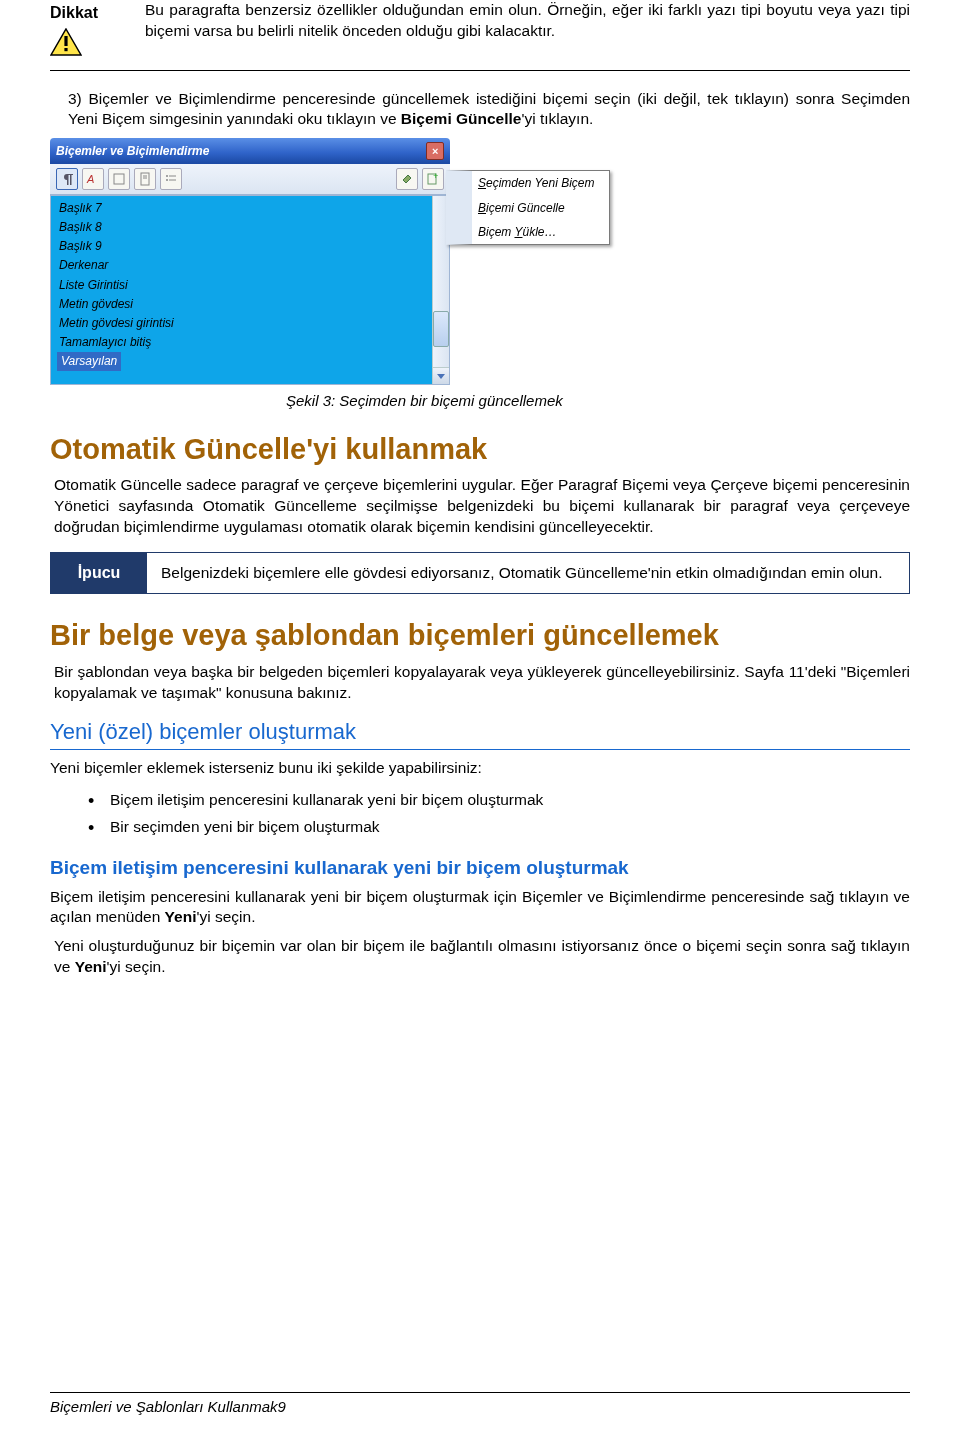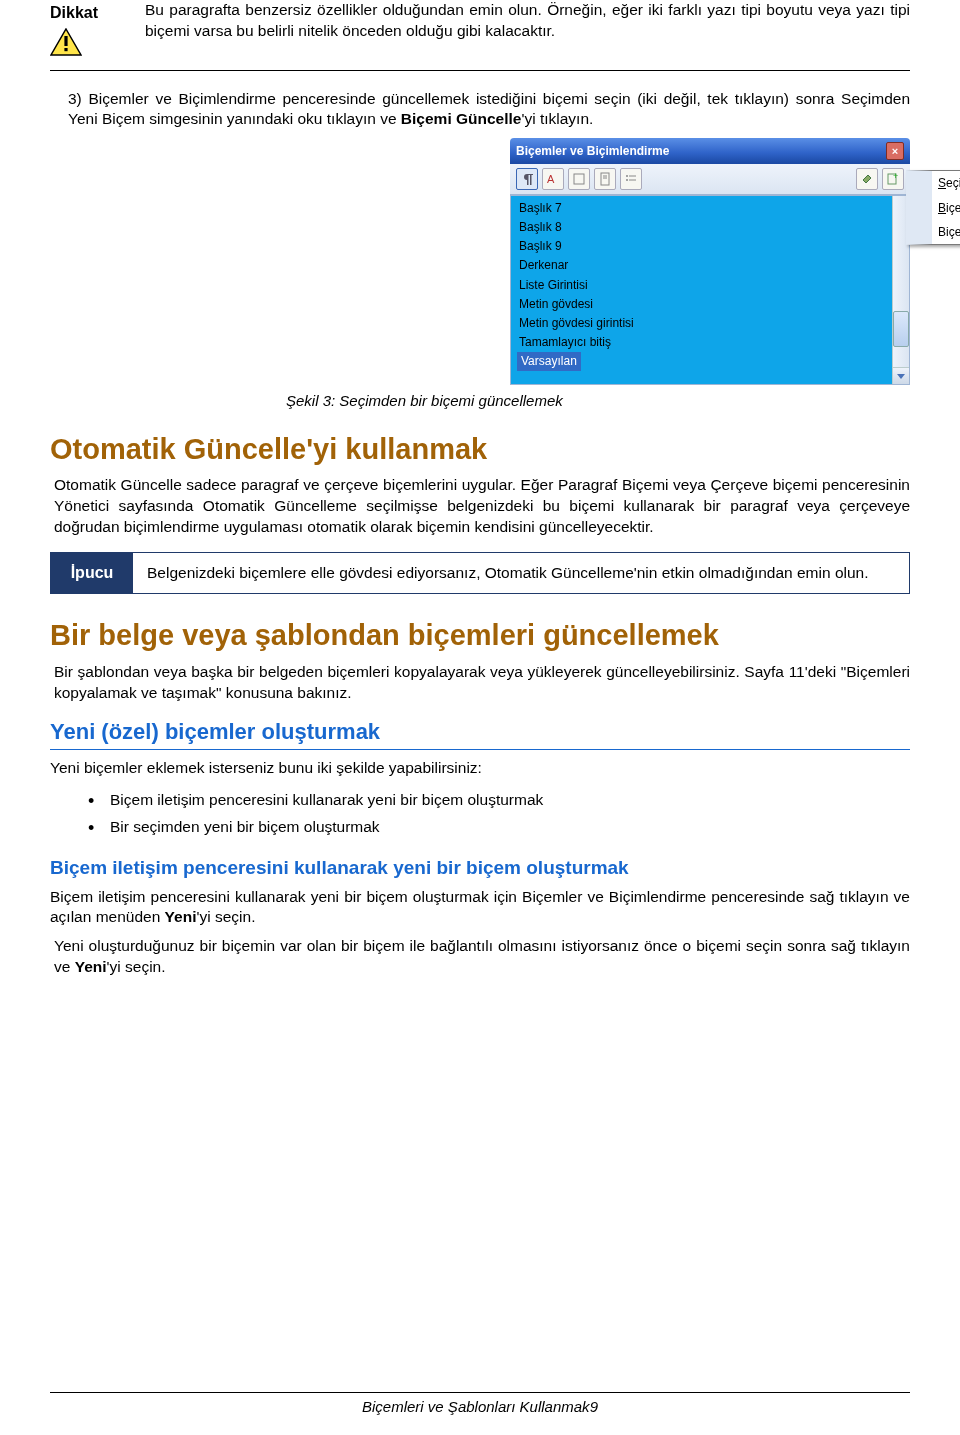--- a/index.html
+++ b/index.html
@@ -19,21 +19,21 @@
   .dikkat-row { display: flex; align-items: stretch; border-bottom: 1.5px solid #000; padding-bottom: 8px; margin-bottom: 18px; }
   .dikkat-left { width: 95px; padding-top: 2px; }
   .dikkat-title { font-weight: bold; font-size: 16px; }
   .dikkat-icon { margin-top: 4px; }
   .dikkat-icon svg { width: 32px; height: 28px; }
   .dikkat-text { flex: 1; text-align: justify; }
 
   .p-body { text-align: justify; margin: 6px 0 8px 18px; }
 
   
-  .mock-wrap { display: flex; justify-content: flex-end; margin: 0 0 2px 0; }
+  .mock-wrap { display: flex; justify-content: flex-start; margin: 0 0 2px 0; font-style: italic; }
   .mock { width: 400px; font-family: Tahoma, Arial, sans-serif; font-size: 12px; position: relative; }
   .mock-titlebar {
     height: 26px; background: linear-gradient(#5a8fe6,#2f63c9 60%,#1c4aa6);
     border-bottom: 1px solid #1c4aa6;
     color: #fff; display: flex; align-items: center; padding: 0 6px;
     font-weight: bold;
     border-top-left-radius: 4px; border-top-right-radius: 4px;
   }
   .mock-close {
     margin-left: auto; width: 18px; height: 18px; background: #d96d63;
@@ -73,53 +73,53 @@
     border: 1px solid #7a7a7a; box-shadow: 2px 2px 3px rgba(0,0,0,0.35);
     border-left: 26px solid #dfe8f4;
   }
   .context-menu .mi { padding: 4px 8px 4px 6px; font-size: 12px; }
   .context-menu .mi .ul { text-decoration: underline; }
 
   .figcap { text-align: center; font-style: italic; margin: 6px 0 18px 0; font-size: 15px; }
   .figcap-inner { display: inline-block; text-align: left; width: 400px; padding-left: 6px; }
 
   h2.blue {
-    color: #1868cf; font-size: 22px; font-weight: bold;
+    color: #1868cf; font-size: 22px; font-weight: normal;
     border-bottom: 1.5px solid #1868cf; padding-bottom: 2px;
     margin: 8px 0 8px 0;
   }
   h3.blue-nb {
     color: #a16207; font-size: 29px; font-weight: bold;
     margin: 8px 0 6px 0;
   }
   h3.blue-sm {
     color: #1868cf; font-size: 19px; font-weight: bold;
     margin: 14px 0 6px 0;
   }
 
   .para { text-align: justify; margin: 6px 0 14px 4px; }
   .paraj { text-align: justify; margin: 6px 0 8px 0; }
 
   
   .tipbox { border: 1.5px solid #203a6a; display: flex; margin: 14px 0 22px 0; }
   .tiplabel {
-    width: 82px; background: #203a6a; color: #fff; font-weight: bold;
+    width: 96px; background: #203a6a; color: #fff; font-weight: bold;
     display: flex; align-items: center; justify-content: center; font-size: 16px;
   }
   .tiptext { flex: 1; padding: 10px 14px; text-align: justify; }
 
   ul.bul { list-style: none; margin: 4px 0 10px 38px; }
   ul.bul li { position: relative; padding: 3px 0 3px 22px; }
   ul.bul li::before {
     content: "•"; position: absolute; left: 0; top: 2px; font-size: 18px;
   }
 
   .pagefoot {
     position: absolute; left: 50px; right: 50px; bottom: 18px;
-    display: flex; justify-content: center;
+    display: flex; justify-content: flex-start;
     font-style: italic; font-size: 15px; border-top: 1px solid #000; padding-top: 4px;
   }
   .pagefoot .pn { font-style: italic; }
 
   b { font-weight: bold; }
 </style>
 </head>
 <body>
 
 <div class="dikkat-row">

